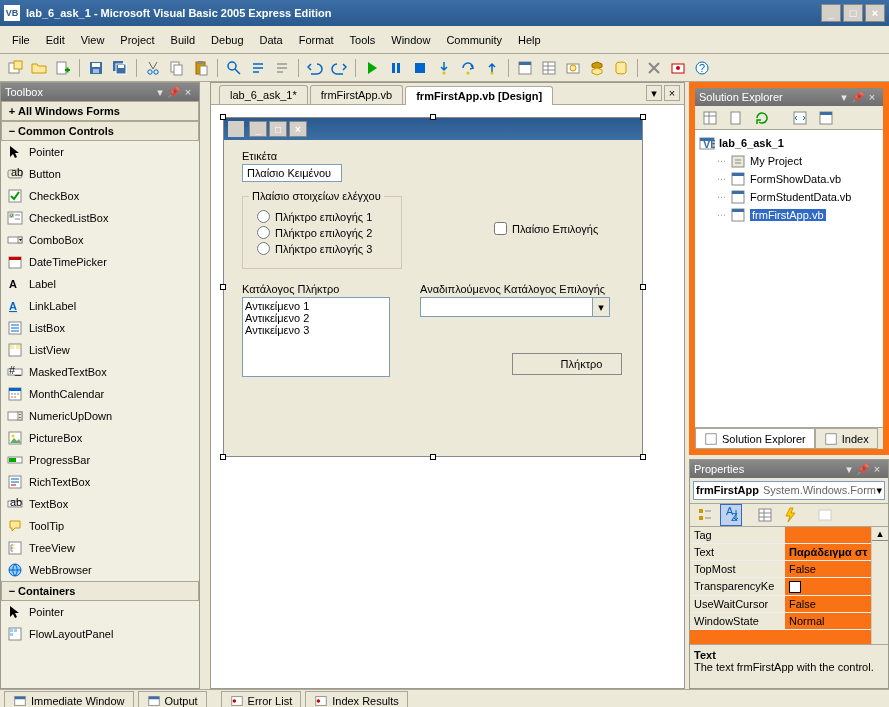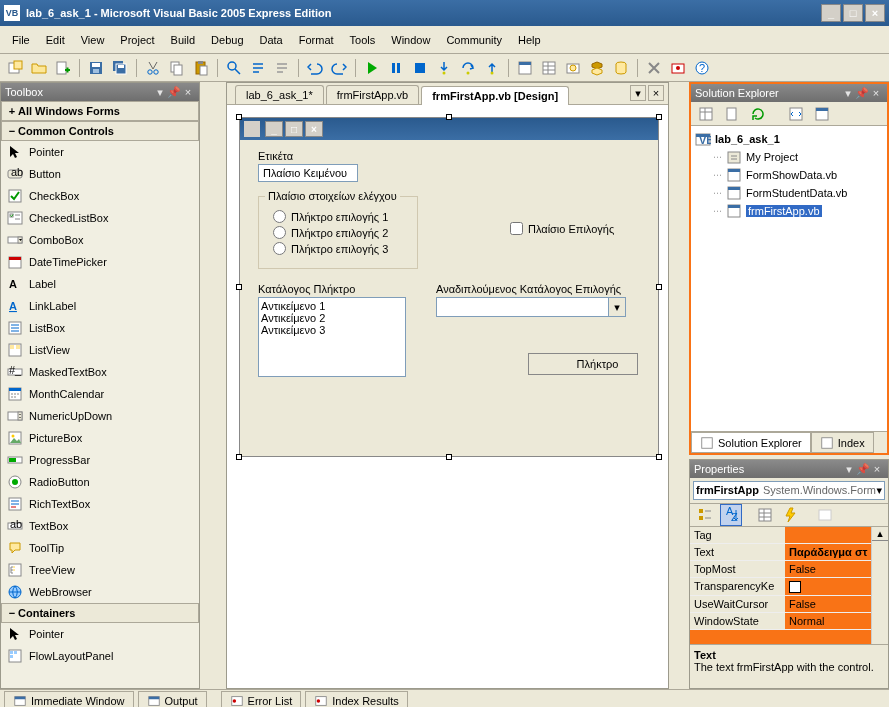--- a/index.html
+++ b/index.html
@@ -25,21 +25,21 @@
 .pane-header .spacer { flex: 1; }
 .pane-header .hdr-btn { width: 14px; height: 14px; cursor: pointer; display: flex; align-items: center; justify-content: center; opacity: 0.8; }
 
 .toolbox { width: 200px; border: 1px solid #9c9a8c; display: flex; flex-direction: column; background: #ece9d8; }
 .toolbox-body { flex: 1; overflow-y: auto; background: #f1efe2; }
 .tb-group { background: #ece9d8; font-weight: bold; padding: 3px 4px; border: 1px solid #aca899; display: flex; align-items: center; cursor: pointer; }
 .tb-group .expand { width: 12px; display: inline-flex; justify-content: center; }
 .tb-item { padding: 3px 4px 3px 6px; display: flex; align-items: center; gap: 6px; cursor: pointer; }
 .tb-item .ti-icon { width: 16px; height: 16px; display: flex; align-items: center; justify-content: center; }
 
-.center { flex: 1; display: flex; flex-direction: column; border: 1px solid #9c9a8c; margin: 0 20px; background: #fff; min-width: 0; }
+.center { flex: 1; display: flex; flex-direction: column; border: 1px solid #9c9a8c; margin: 0 4px; background: #fff; min-width: 0; }
 .tabs { height: 22px; display: flex; align-items: flex-end; background: #ece9d8; border-bottom: 1px solid #aca899; padding-left: 8px; position: relative; }
 .tab { padding: 3px 10px; border: 1px solid #aca899; border-bottom: none; background: #ece9d8; margin-right: 2px; cursor: pointer; border-radius: 3px 3px 0 0; }
 .tab.active { background: #fff; font-weight: bold; position: relative; top: 1px; }
 .tabs .tab-nav { position: absolute; right: 4px; top: 2px; display: flex; gap: 2px; }
 .tabs .tab-nav span { width: 16px; height: 16px; border: 1px solid #aca899; display: flex; align-items: center; justify-content: center; cursor: pointer; background: #ece9d8; }
 
 .design-surface { flex: 1; background: #fff; position: relative; overflow: hidden; }
 .design-form { position: absolute; left: 12px; top: 12px; width: 420px; height: 340px; border: 1px solid #888; background: #ece9d8; }
 .design-form .df-title { background: linear-gradient(#2a5a8e, #3b6ea5); color: #fff; height: 22px; display: flex; align-items: center; padding: 0 4px; font-weight: bold; }
 .design-form .df-title .df-icon { width: 16px; height: 16px; background: #d4d0c8; margin-right: 5px; }
@@ -55,21 +55,21 @@
 .radio input { margin: 0; }
 .checkbox-row { position: absolute; left: 270px; top: 82px; display: flex; align-items: center; gap: 5px; }
 .listbox { width: 148px; height: 80px; border: 1px solid #7f9db9; background: #fff; padding: 2px; }
 .combobox { width: 190px; border: 1px solid #7f9db9; background: #fff; height: 20px; display: flex; }
 .combobox .cb-btn { width: 17px; background: #ece9d8; border-left: 1px solid #7f9db9; display: flex; align-items: center; justify-content: center; }
 .button { position: absolute; right: 20px; bottom: 12px; width: 110px; height: 22px; background: #ece9d8; border: 1px solid #888; display: flex; align-items: center; justify-content: center; cursor: pointer; padding-left: 29px; }
 
 .sel-handle { position: absolute; width: 6px; height: 6px; background: #fff; border: 1px solid #000; }
 
 .right-col { width: 200px; display: flex; flex-direction: column; gap: 4px; }
-.sol-explorer { border: 2px solid #f97316; background: #fff; flex: 1; display: flex; flex-direction: column; }
+.sol-explorer { border: 6px solid #f97316; background: #fff; flex: 1; display: flex; flex-direction: column; }
 .se-toolbar { height: 24px; border-bottom: 1px solid #aca899; background: #ece9d8; display: flex; align-items: center; padding: 0 4px; gap: 4px; }
 .se-body { flex: 1; padding: 4px; overflow: auto; }
 .tree-node { display: flex; align-items: center; gap: 4px; padding: 1px 0; cursor: pointer; }
 .tree-node.indent1 { padding-left: 18px; }
 .tree-node .tn-icon { width: 16px; height: 16px; }
 .tree-node.selected span:last-child { background: #316ac5; color: #fff; padding: 0 2px; }
 .se-tabs { height: 22px; border-top: 1px solid #aca899; background: #ece9d8; display: flex; }
 .se-tab { padding: 3px 8px; border: 1px solid #aca899; display: flex; align-items: center; gap: 4px; cursor: pointer; }
 .se-tab.active { background: #fff; }
 
@@ -433,29 +433,20 @@
           <span>PictureBox</span>
         </div>
         <div class="tb-item">
           <span class="ti-icon">
             <svg width="16" height="16" viewBox="0 0 16 16">
               <rect x="1" y="5" width="14" height="6" fill="#fff" stroke="#888"></rect>
               <rect x="2" y="6" width="7" height="4" fill="#0a0"></rect>
             </svg>
           </span>
           <span>ProgressBar</span>
-        </div>
-        <div class="tb-item">
-          <span class="ti-icon">
-            <svg width="16" height="16" viewBox="0 0 16 16">
-              <circle cx="8" cy="8" r="6" fill="#fff" stroke="#888"></circle>
-              <circle cx="8" cy="8" r="3" fill="#0a0"></circle>
-            </svg>
-          </span>
-          <span>RadioButton</span>
         </div>
         <div class="tb-item">
           <span class="ti-icon">
             <svg width="16" height="16" viewBox="0 0 16 16">
               <rect x="2" y="2" width="12" height="12" fill="#fff" stroke="#888"></rect>
               <path d="M4 5h8M4 8h8" stroke="#06c"></path>
               <path d="M4 11h5" stroke="#c00"></path>
             </svg>
           </span>
           <span>RichTextBox</span>

